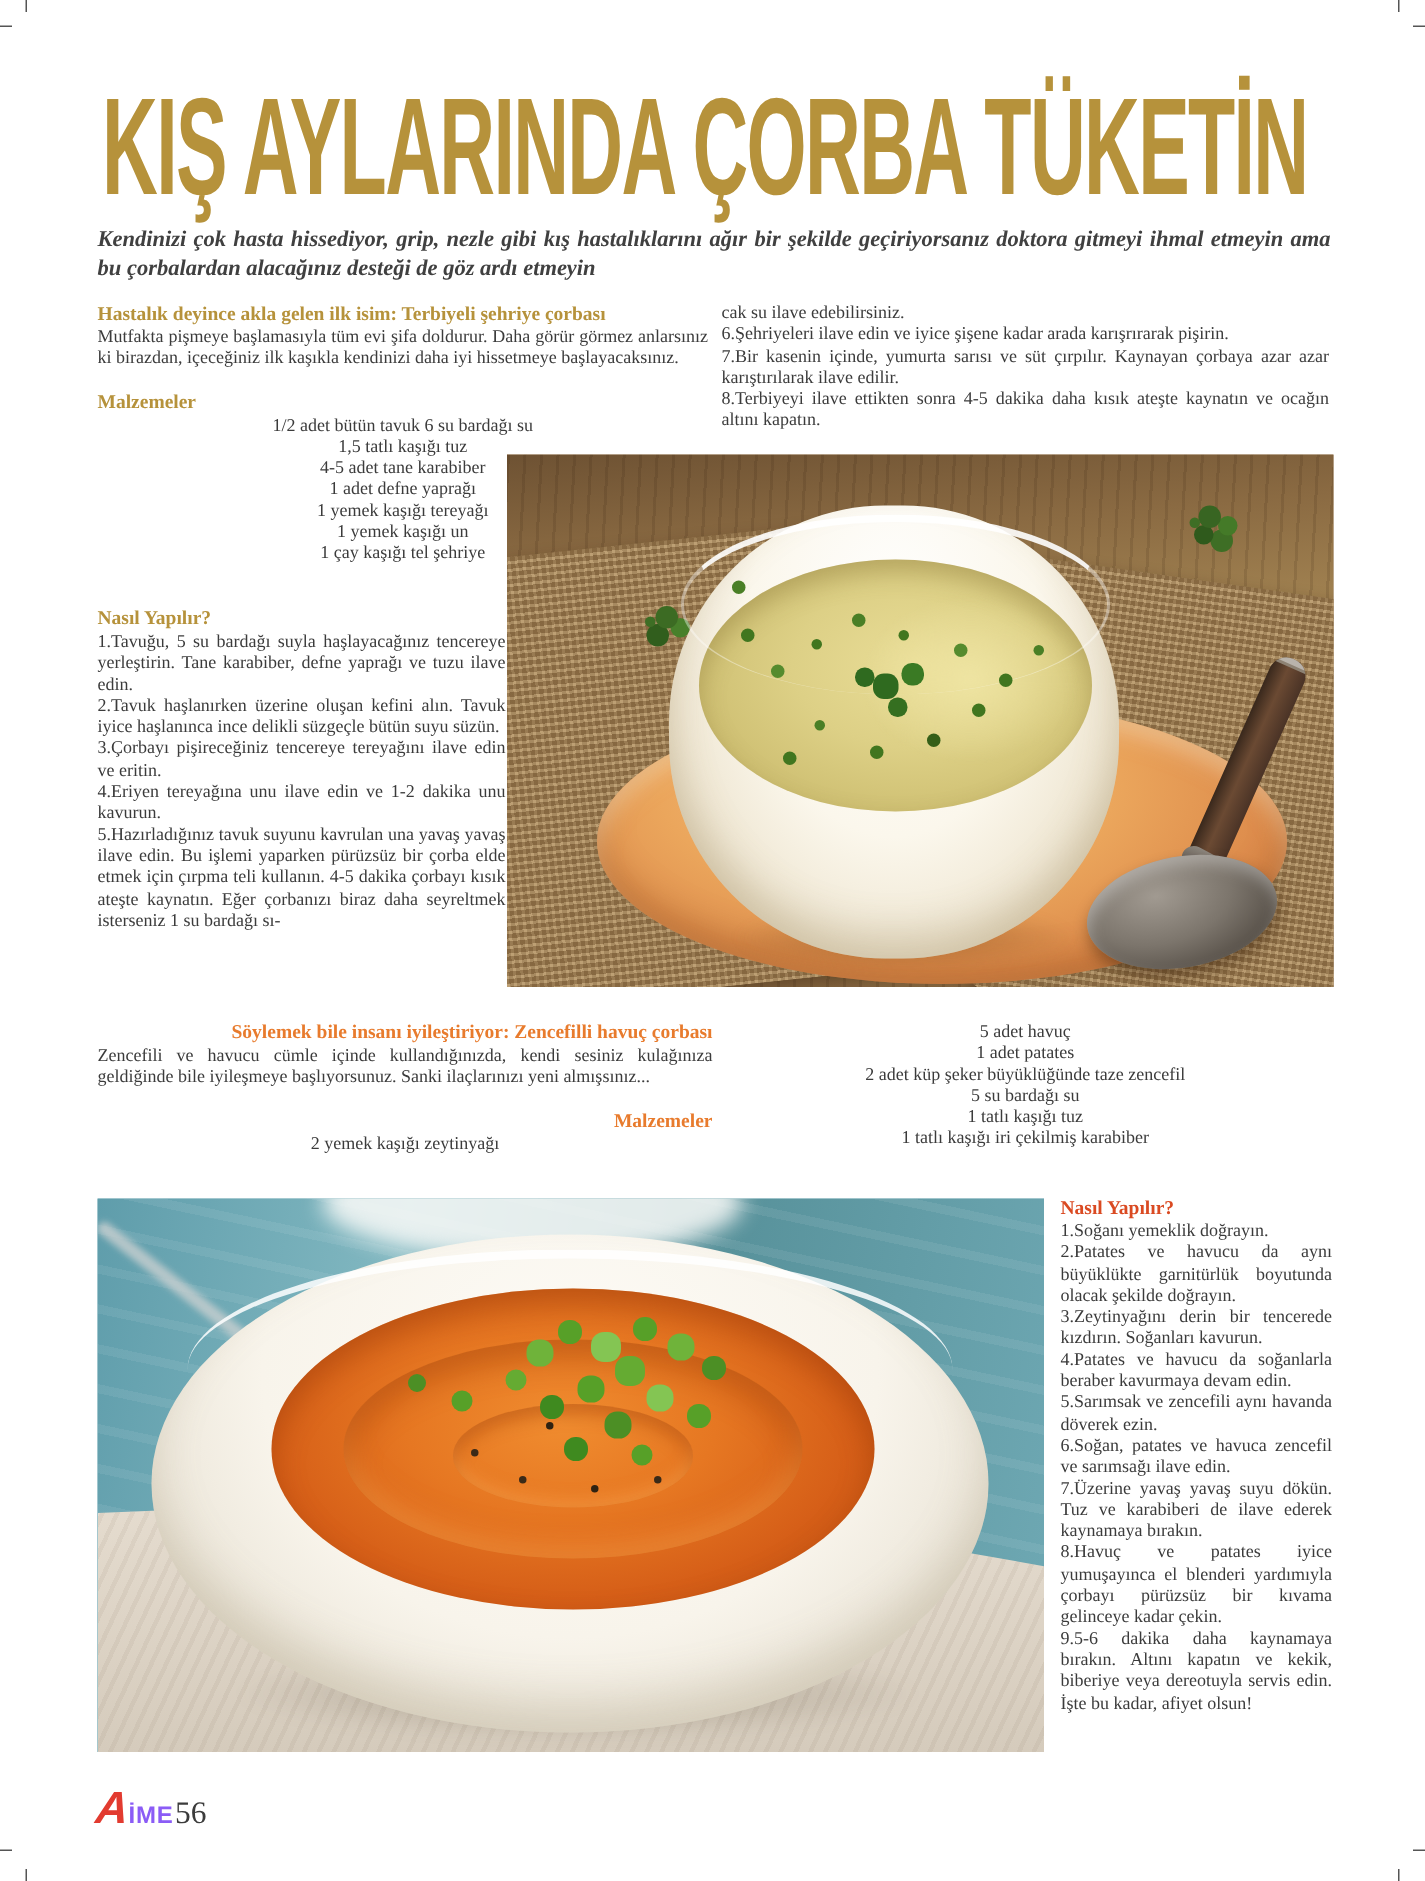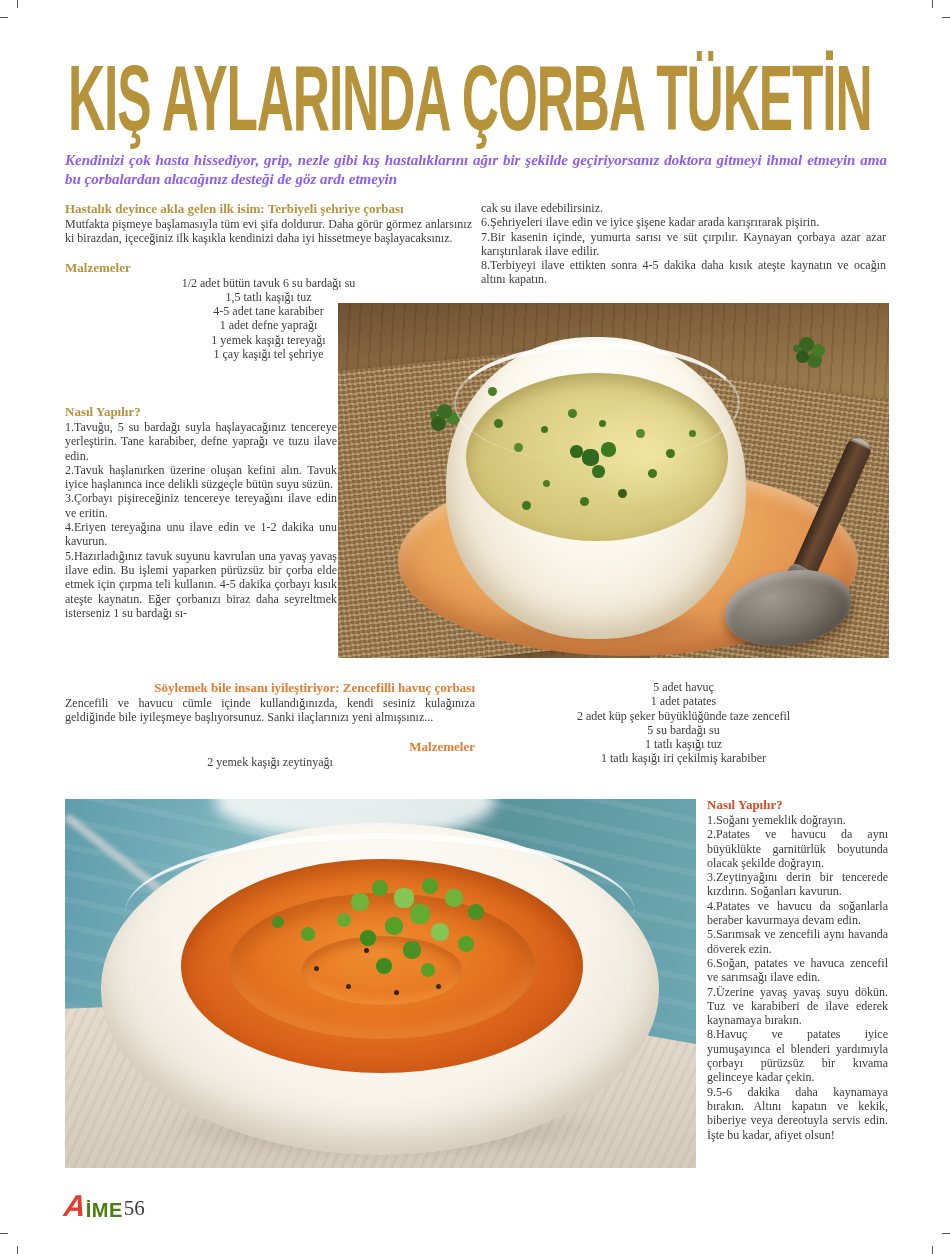--- a/index.html
+++ b/index.html
@@ -6,21 +6,21 @@
   .page{position:relative;width:950px;height:1254px;background:#ffffff;overflow:hidden;
         font-family:"Liberation Serif",serif;color:#3b3b3b;}
   
   .crop{position:absolute;background:#555;}
   
   .title-wrap{position:absolute;left:68px;top:56px;width:816px;height:84px;overflow:visible;}
   .title{font-family:"Liberation Sans",sans-serif;font-weight:bold;font-size:92px;line-height:84px;
          color:#b6923b;white-space:nowrap;letter-spacing:-2px;
          transform:scaleX(0.56);transform-origin:0 0;}
   .intro{position:absolute;left:65px;top:151px;width:822px;font-size:15px;line-height:19px;
-         font-weight:bold;font-style:italic;color:#8b5cf6;text-align:justify;}
+         font-weight:bold;font-style:italic;color:#404040;text-align:justify;}
   
   .tcol{position:absolute;font-size:12px;line-height:14.3px;text-align:justify;}
   .tcol p{margin:0;}
   .h-gold{color:#b6923b;font-weight:bold;font-size:13px;line-height:16px;text-align:left;}
   .h-orange{color:#e87b2d;font-weight:bold;font-size:13px;line-height:16px;text-align:right;}
   .h-red{color:#da4a22;font-weight:bold;font-size:13px;line-height:16px;text-align:left;}
   .ing{line-height:14.3px;text-align:center;} .gap14{height:14px;}
   
   .img1{position:absolute;left:338px;top:303px;width:551px;height:355px;overflow:hidden;background:#8f6f45;}
   .img1 .wood{position:absolute;inset:0;background:
@@ -107,22 +107,22 @@
       316px 164px 0 5px #3f8a1f,360px 168px 0 4px #57a028;}
   .pepper{position:absolute;left:0;top:0;width:3px;height:3px;border-radius:50%;background:transparent;
       box-shadow:250px 168px 0 1px #3a2a18,282px 186px 0 1px #3a2a18,330px 192px 0 1px #2f2212,
       372px 186px 0 1px #3a2a18,300px 150px 0 1px #2f2212;}
   .rim2-hl{position:absolute;left:60px;top:34px;width:510px;height:160px;border-radius:50%;
       border-top:6px solid rgba(255,255,255,.85);border-bottom:none;box-sizing:border-box;}
   
   .footer{position:absolute;left:64px;top:1186px;height:34px;display:flex;align-items:flex-end;}
   .logo-a{font-family:"Liberation Sans",sans-serif;font-weight:bold;font-style:italic;
       font-size:30px;line-height:28px;color:#e23b30;transform:skewX(-6deg);}
-  .logo-rest{font-family:"Liberation Sans",sans-serif;font-weight:bold;font-size:20px;
-      line-height:19px;color:#4d7c0f;letter-spacing:.5px;}
+  .logo-rest{font-family:"Liberation Sans",sans-serif;font-weight:bold;font-size:16px;
+      line-height:19px;color:#8b5cf6;letter-spacing:.5px;}
   .logo-page{font-family:"Liberation Serif",serif;font-size:21px;line-height:23px;color:#3c3c3c;margin-left:1px;}
 </style>
 </head>
 <body>
 
 <div class="page">
 
   <div class="crop" style="left:17px;top:0;width:1px;height:8px;"></div>
   <div class="crop" style="left:0;top:17px;width:8px;height:1px;"></div>
   <div class="crop" style="right:17px;top:0;width:1px;height:8px;"></div>
@@ -140,20 +140,21 @@
   <div class="tcol" style="left:65px;top:201px;width:407px;">
     <div class="h-gold">Hastalık deyince akla gelen ilk isim: Terbiyeli şehriye çorbası</div>
     <p>Mutfakta pişmeye başlamasıyla tüm evi şifa doldurur. Daha görür görmez anlarsınız ki birazdan, içeceğiniz ilk kaşıkla kendinizi daha iyi hissetmeye başlayacaksınız.</p>
     <div class="gap14"></div>
     <div class="h-gold">Malzemeler</div>
     <div class="ing">1/2 adet bütün tavuk 6 su bardağı su</div>
     <div class="ing">1,5 tatlı kaşığı tuz</div>
     <div class="ing">4-5 adet tane karabiber</div>
     <div class="ing">1 adet defne yaprağı</div>
     <div class="ing">1 yemek kaşığı tereyağı</div>
+    <div class="ing">1 yemek kaşığı un</div>
     <div class="ing">1 çay kaşığı tel şehriye</div>
   </div>
 
   <div class="tcol" style="left:481px;top:201px;width:405px;">
     <p>cak su ilave edebilirsiniz.</p>
     <p>6.Şehriyeleri ilave edin ve iyice şişene kadar arada karışrırarak pişirin.</p>
     <p>7.Bir kasenin içinde, yumurta sarısı ve süt çırpılır. Kaynayan çorbaya azar azar karıştırılarak ilave edilir.</p>
     <p>8.Terbiyeyi ilave ettikten sonra 4-5 dakika daha kısık ateşte kaynatın ve ocağın altını kapatın.</p>
   </div>
 

